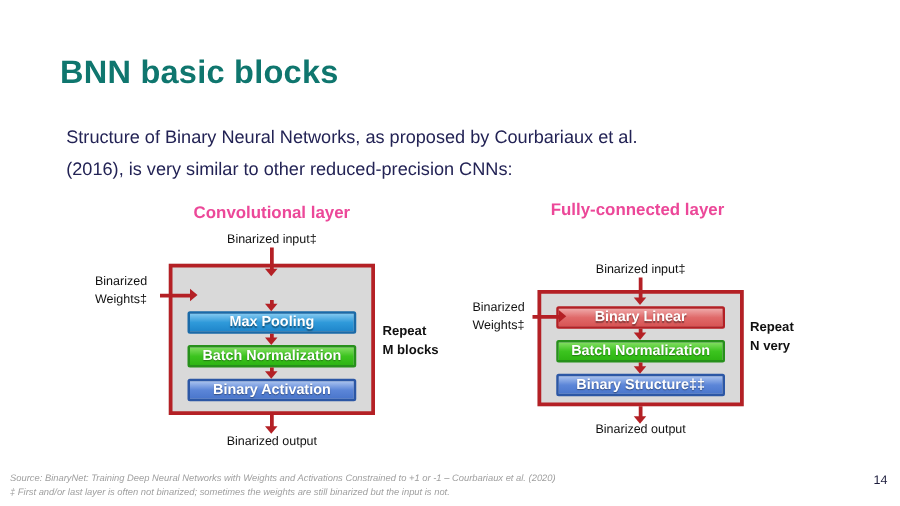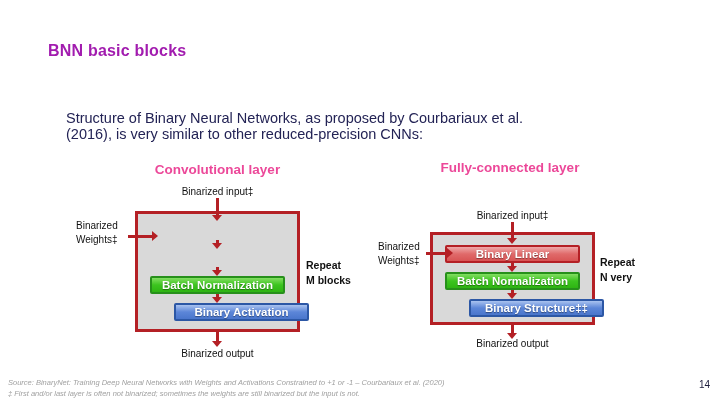--- a/index.html
+++ b/index.html
@@ -2,25 +2,25 @@
 <html><head>
 <meta charset="utf-8">
 <style>
   html,body { margin:0; padding:0; background:#fff; }
   .slide {
     position:relative; width:720px; height:405px; background:#ffffff;
     font-family:"Liberation Sans", sans-serif; overflow:hidden;
   }
   .title {
     position:absolute; left:48px; top:42px; margin:0;
-    font-size:16px; font-weight:bold; color:#a21caf; letter-spacing:0.2px;
+    font-size:26px; font-weight:bold; color:#0f766e; letter-spacing:0.2px;
   }
   .intro {
-    position:absolute; left:48px; top:92px; width:470px; margin:18px;
-    font-size:14.5px; line-height:16px; color:#232355;
+    position:absolute; left:48px; top:92px; width:470px; margin:5px;
+    font-size:14.5px; line-height:26px; color:#232355;
   }
   .col-heading {
     position:absolute; text-align:center;
     font-size:13.5px; font-weight:bold; color:#ec4899;
   }
   .sm-label {
     position:absolute; font-size:10px; font-weight:normal; color:#111;
   }
   .center { text-align:center; }
   .repeat-label {
@@ -32,21 +32,21 @@
   }
   .blk {
     position:absolute; box-sizing:border-box; height:18px; z-index:1;
     display:flex; align-items:center; justify-content:center;
     color:#fff; font-weight:bold; font-size:11.5px; white-space:nowrap;
     text-shadow:0 1px 1px rgba(0,0,0,0.4); border-radius:2px;
   }
   .blk.red    { background:linear-gradient(#efa9a9, #e06a6a 50%, #d85454); border:2px solid #b42025; }
   .blk.sky    { background:linear-gradient(#82c8f0, #2f9ada 50%, #1f86cb); border:2px solid #1a6aa8; }
   .blk.green  { background:linear-gradient(#82de61, #3cc41f 50%, #2eb513); border:2px solid #27901b; }
-  .blk.blue   { background:linear-gradient(#a9c2ef, #5c86d8 50%, #4a76cc); border:2px solid #2c57a5;margin-left:24px; }
+  .blk.blue   { background:linear-gradient(#a9c2ef, #5c86d8 50%, #4a76cc); border:2px solid #2c57a5; }
   .varrow { position:absolute; width:0; z-index:2; }
   .varrow .shaft { position:absolute; left:-1.5px; top:0; width:3px; height:calc(100% - 5px); background:#b42025; }
   .varrow .head { position:absolute; left:-5px; bottom:0; width:0; height:0;
     border-left:5px solid transparent; border-right:5px solid transparent; border-top:6px solid #b42025; }
   .harrow { position:absolute; height:0; z-index:2; }
   .harrow .shaft { position:absolute; left:0; top:-1.5px; height:3px; width:calc(100% - 5px); background:#b42025; }
   .harrow .head { position:absolute; right:0; top:-5px; width:0; height:0;
     border-top:5px solid transparent; border-bottom:5px solid transparent; border-left:6px solid #b42025; }
   .footer-line {
     position:absolute; left:8px; font-size:7.5px; font-style:italic; color:#a0a0a0; white-space:nowrap;
@@ -71,20 +71,21 @@
     <div class="shaft"></div>
       <div class="head"></div>
   </div>
 
   <div class="outer-box" style="left:135px; top:211px; width:165px; height:121px;"></div>
 
   <div class="varrow" style="left:217px; top:240px; height:9px;">
     <div class="shaft"></div>
       <div class="head"></div>
   </div>
+  <div class="blk sky" style="left:150px; top:249px; width:135px;">Max Pooling</div>
   <div class="varrow" style="left:217px; top:267px; height:9px;">
     <div class="shaft"></div>
       <div class="head"></div>
   </div>
   <div class="blk green" style="left:150px; top:276px; width:135px;">Batch Normalization</div>
   <div class="varrow" style="left:217px; top:294px; height:9px;">
     <div class="shaft"></div>
       <div class="head"></div>
   </div>
   <div class="blk blue" style="left:150px; top:303px; width:135px;">Binary Activation</div>

